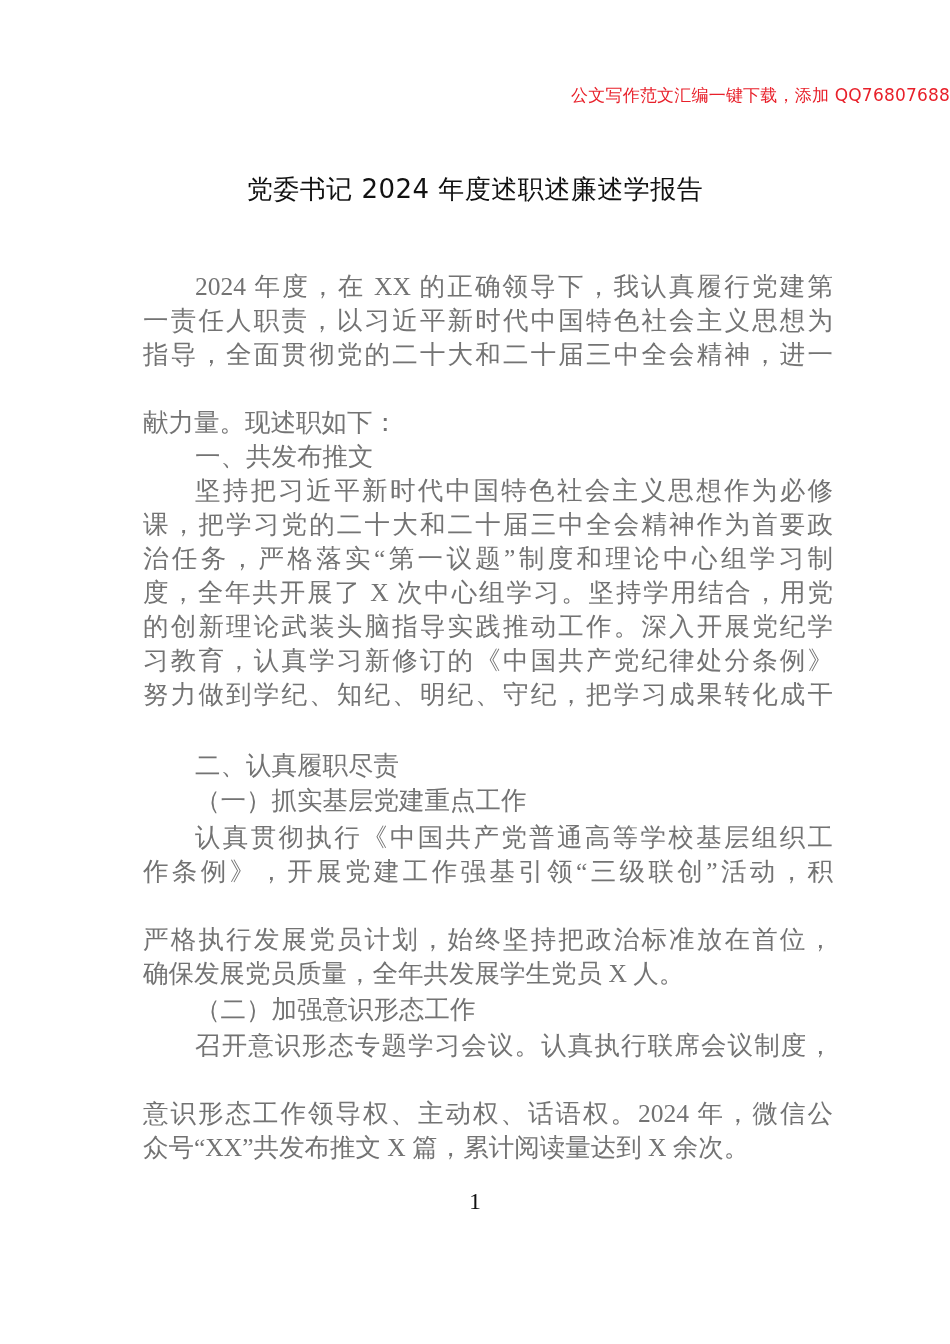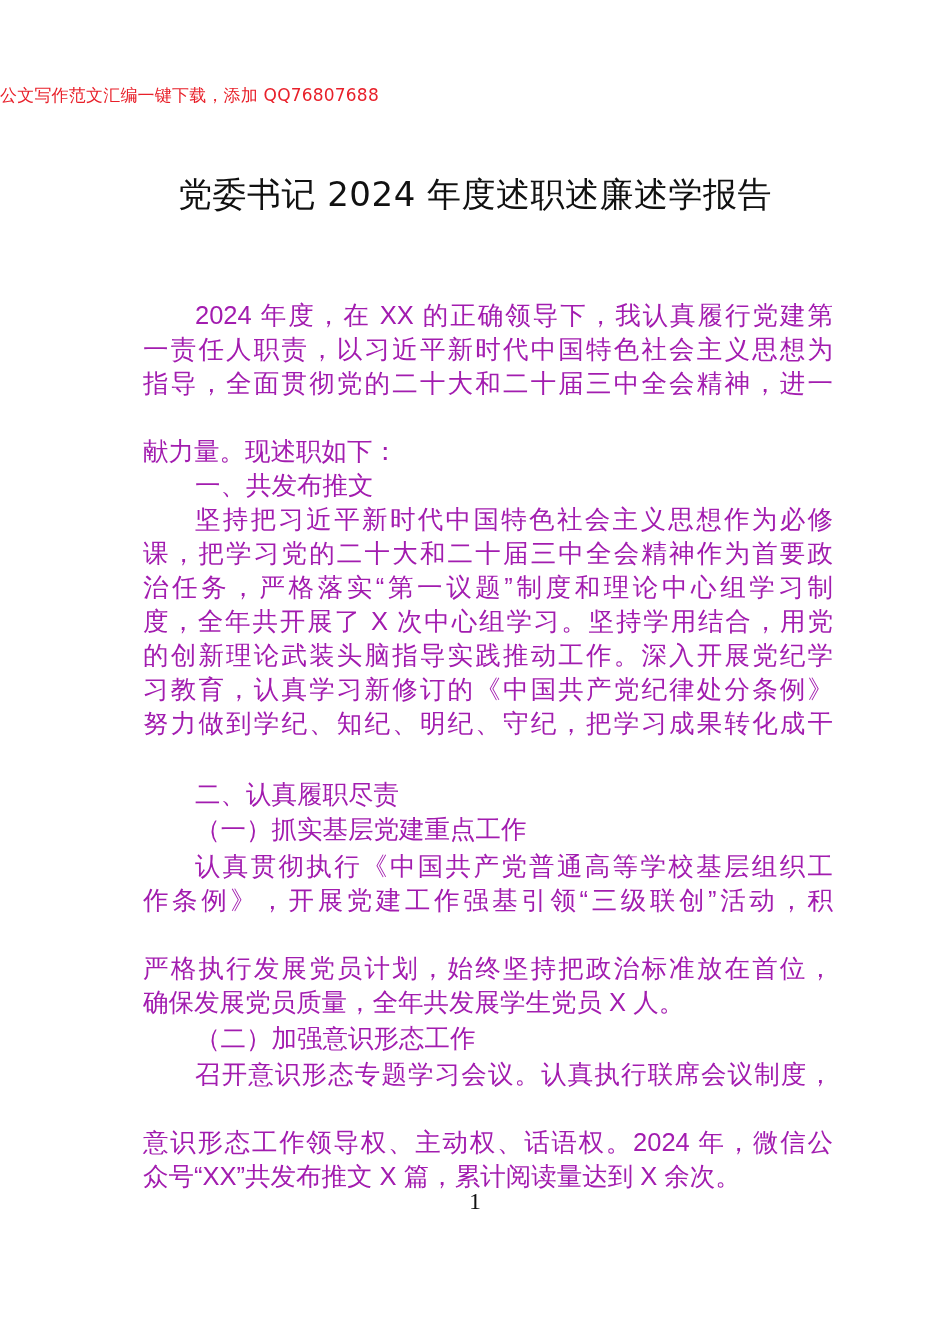--- a/index.html
+++ b/index.html
@@ -1,31 +1,31 @@
 <!DOCTYPE html>
 <html><head>
 <meta charset="utf-8">
 <style>
   html, body { margin: 0; padding: 0; background: #ffffff; }
   body { width: 950px; height: 1344px; position: relative; overflow: hidden; }
   .page { position: absolute; left: 0; top: 0; width: 950px; height: 1344px; background: #ffffff; }
   .header-note {
-    position: absolute; left: 0; width: 950px; top: 84px; text-align: left;
+    position: absolute; left: 0; width: 950px; top: 84px; text-align: right;
     color: #e8202a; font-family: "DejaVu Sans", "Liberation Sans", sans-serif; font-size: 17px;
     letter-spacing: 0.2px;
   }
   .doc-title {
     position: absolute; left: 0; width: 950px; top: 172px; text-align: center;
-    color: #111111; font-family: "DejaVu Sans", "Liberation Serif", sans-serif; font-size: 34px;
+    color: #111111; font-family: "DejaVu Sans", "Liberation Serif", sans-serif; font-size: 26px;
     letter-spacing: 0.5px;
   }
   .line {
     position: absolute; left: 143px; width: 690px; white-space: nowrap;
-    color: #a21caf; font-family: Liberation Sans, sans-serif; font-size: 25.5px;
-    line-height: 34px; text-align: justify; text-align-last: justify; margin-top: 28px;
+    color: #737373; font-family: Liberation Serif, serif; font-size: 25.5px;
+    line-height: 34px; text-align: justify; text-align-last: justify;
   }
   .line.indent { left: 195px; width: 638px; }
   .line.last { text-align-last: left; }
   .line.heading { text-align-last: left; }
   .page-number {
     position: absolute; left: 0; width: 950px; top: 1188px; text-align: center;
     color: #111111; font-family: "Liberation Serif", "DejaVu Serif", serif; font-size: 24px;
   }
 </style>
 </head>

